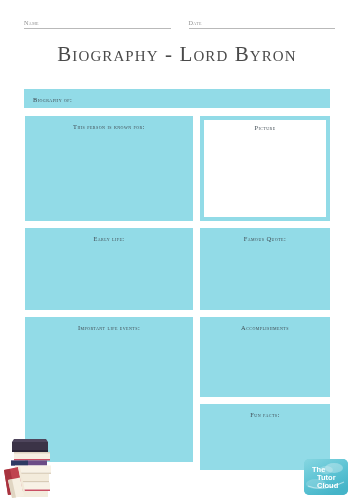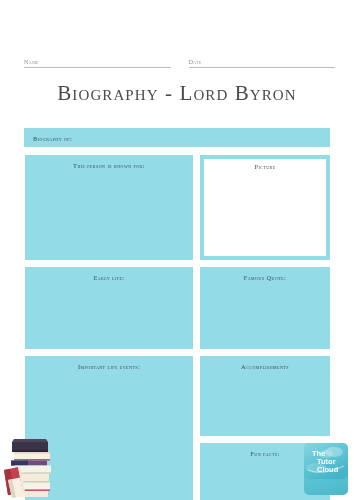--- a/index.html
+++ b/index.html
@@ -12,21 +12,20 @@
     height: 500px;
     position: relative;
     overflow: hidden;
     font-family: "Liberation Serif", "DejaVu Serif", serif;
   }
 
   .page {
     position: absolute;
     inset: 0;
     background: #ffffff;
-    margin-top: 39px;
   }
 
   
   .meta-row {
     position: absolute;
     top: 14px;
     left: 24px;
     right: 19px;
     height: 14px;
     display: flex;
@@ -119,21 +118,21 @@
     width: 56px;
     height: 62px;
   }
 
   
   .logo {
     position: absolute;
     right: 6px;
     bottom: 5px;
     width: 44px;
-    height: 52px;
+    height: 36px;
     border-radius: 5px;
     background: linear-gradient(160deg, #7fd3df 0%, #5cc3d4 55%, #49b8cb 100%);
     overflow: hidden;
   }
   .logo svg { display: block; }
 </style>
 </head>
 <body>
 
 <div class="page">

